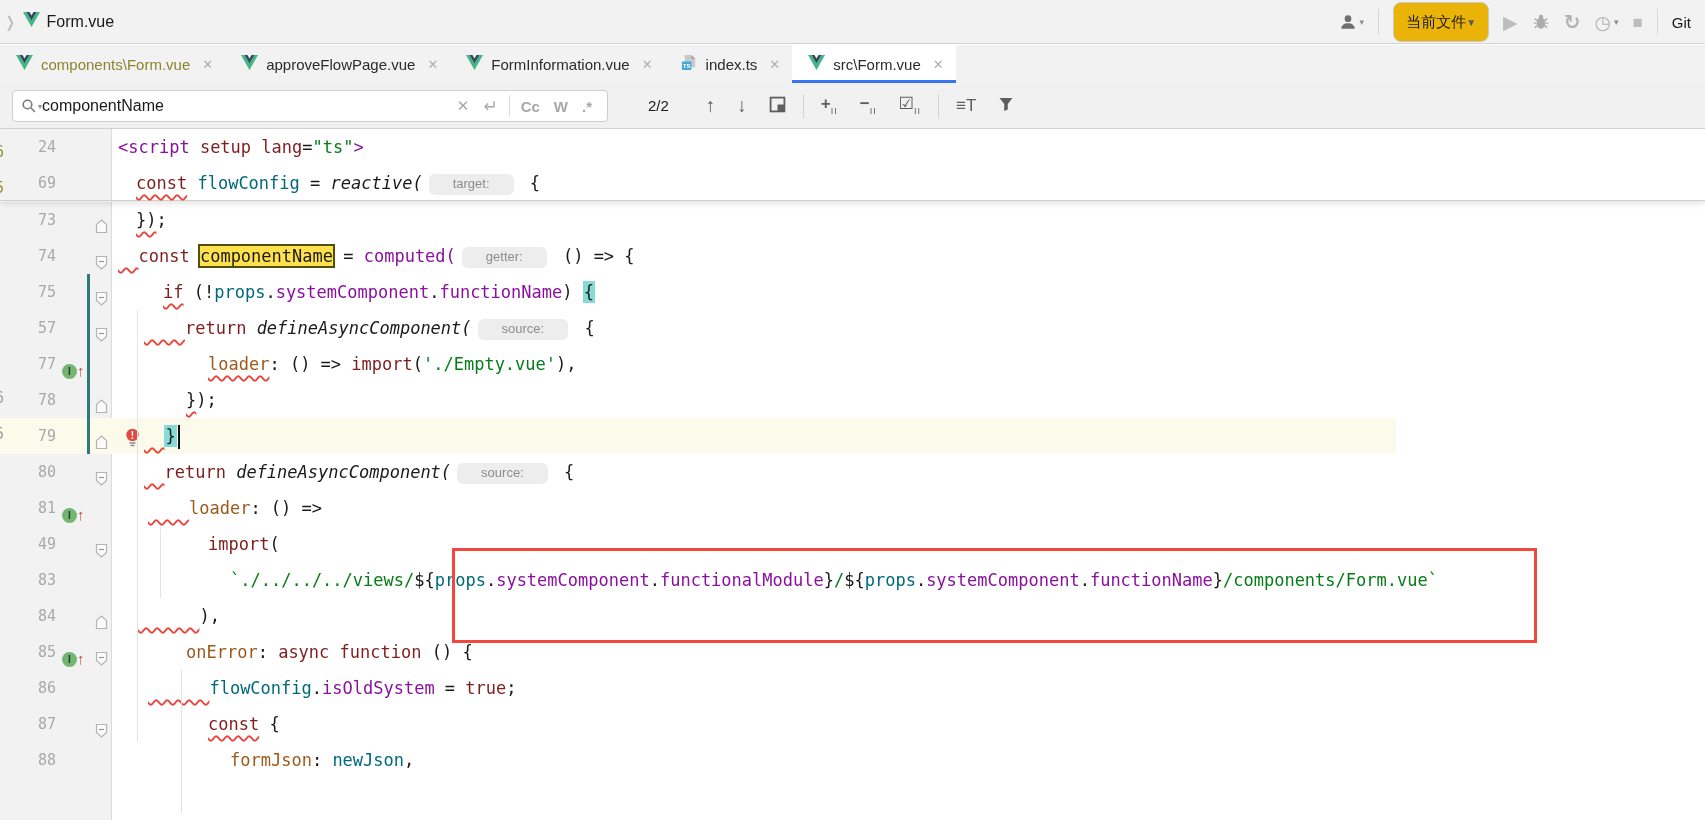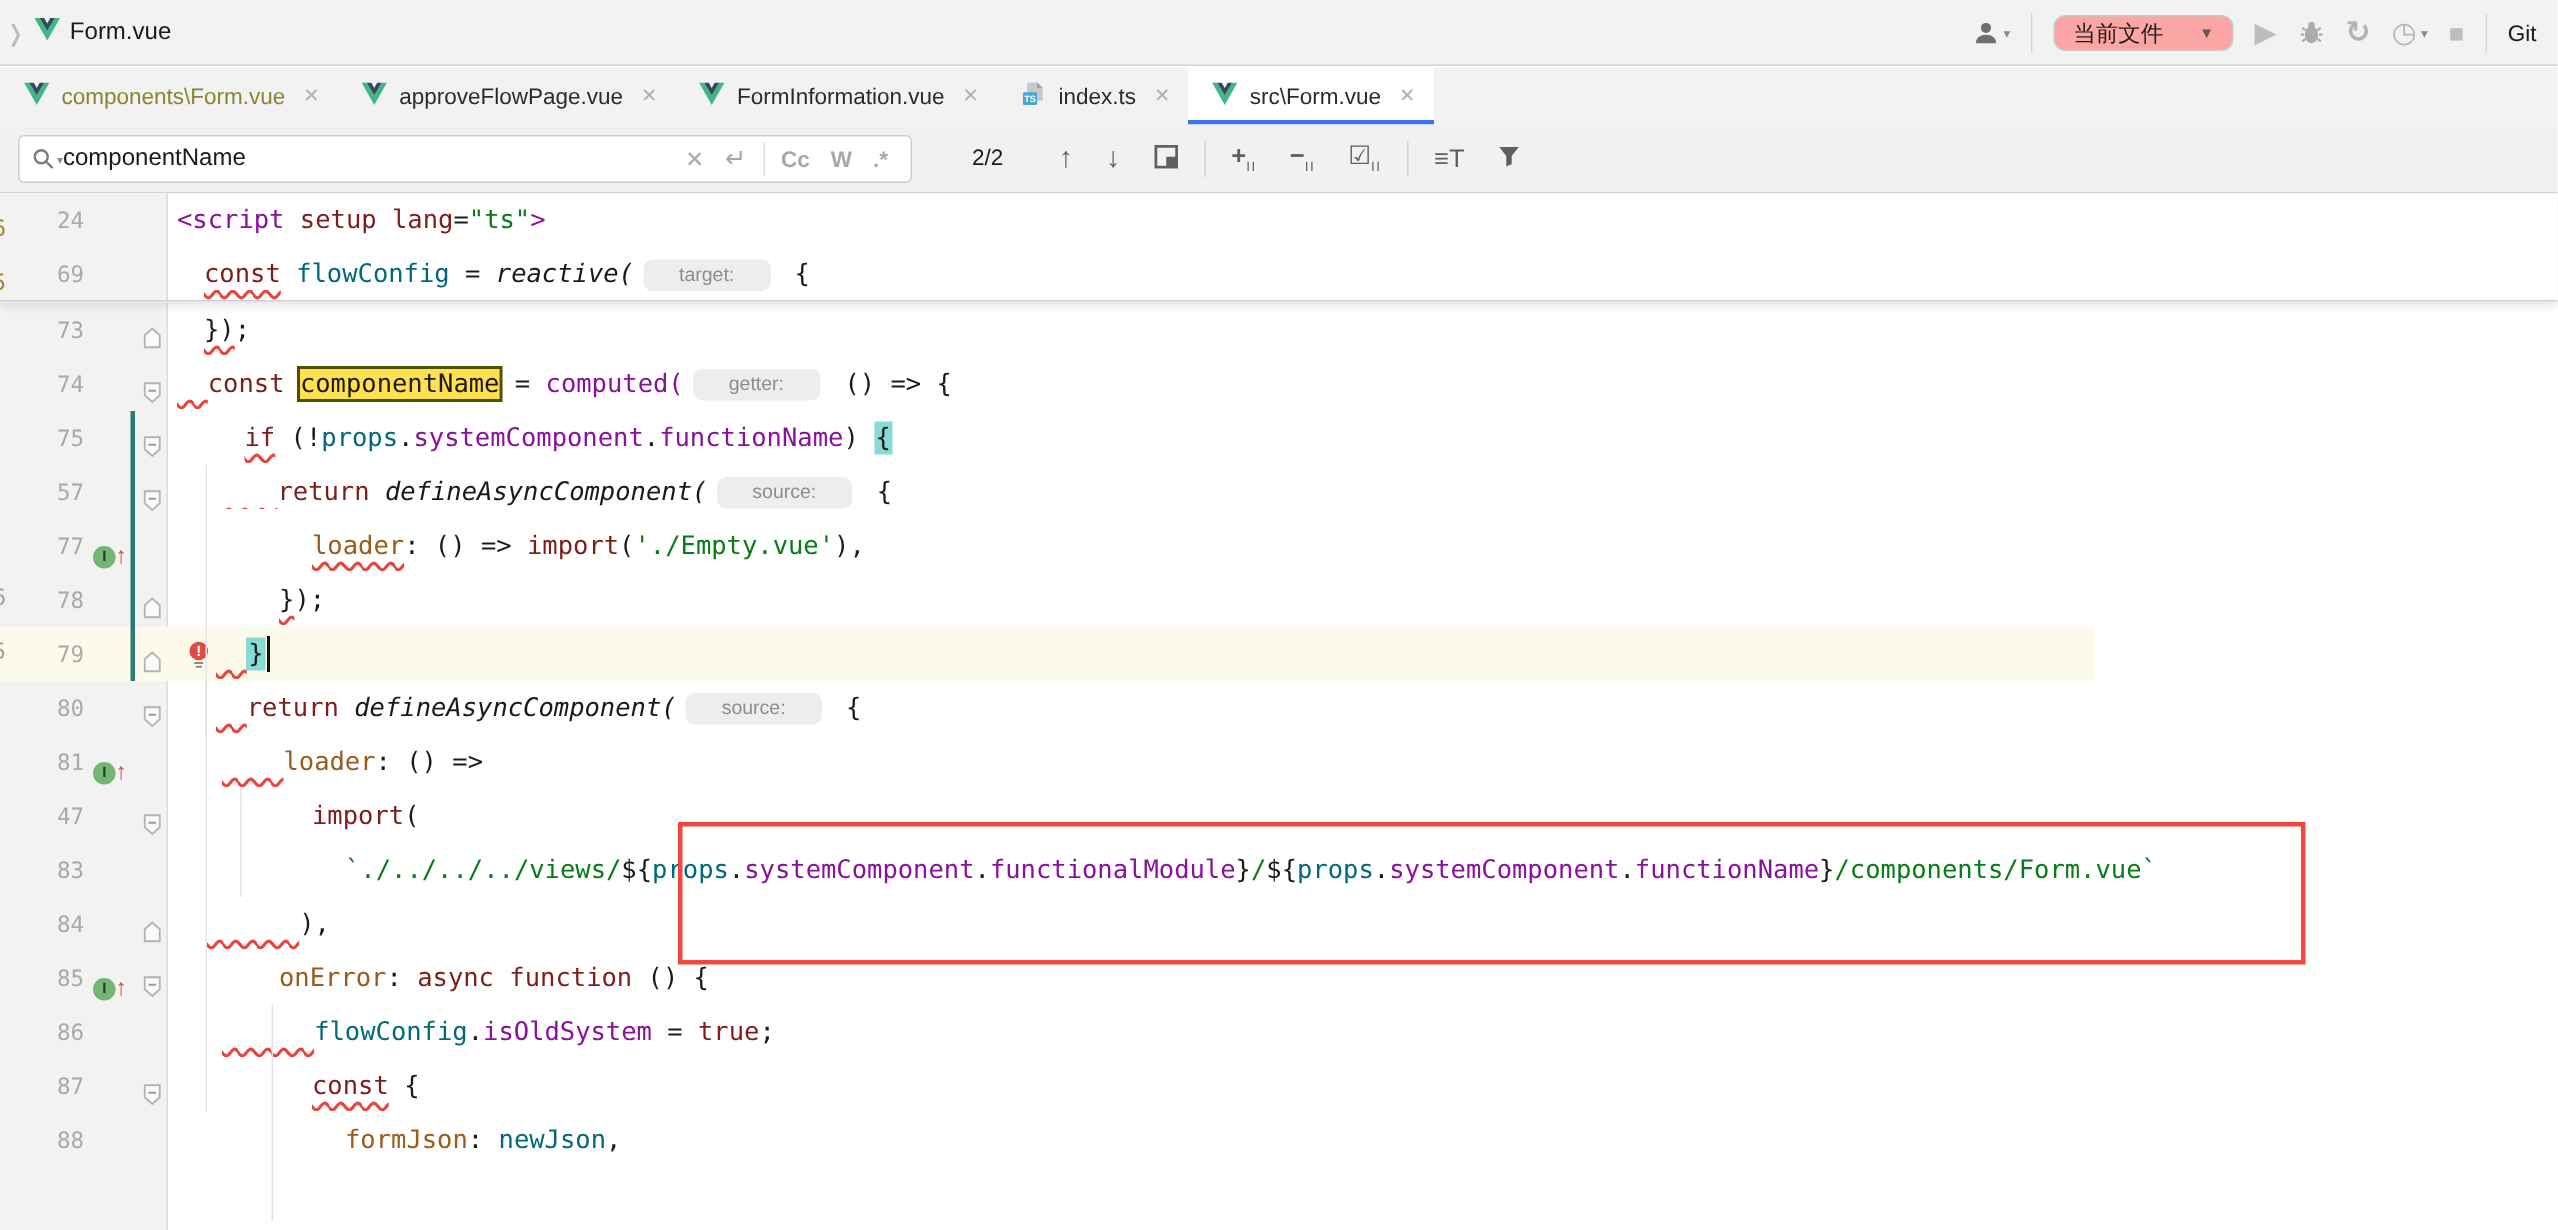--- a/index.html
+++ b/index.html
@@ -8,22 +8,22 @@
 
   
   #titlebar{position:absolute;left:0;top:0;width:1705px;height:44px;background:#F2F2F2;
     border-bottom:1px solid #D2D2D2;display:flex;align-items:center;}
   .bc-chev{color:#B9B9B9;font-size:15px;margin:0 6px 0 4px;}
   #titlebar .fname{font-size:16px;color:#1a1a1a;margin-left:7px;}
   .tb-right{position:absolute;right:14px;top:0;height:44px;display:flex;align-items:center;gap:14px;}
   .tb-ico{color:#A9A9A9;font-size:17px;line-height:1;display:flex;align-items:center;}
   .tb-sep{width:1px;height:26px;background:#D6D6D6;}
   .caret-sm{font-size:9px;color:#8b8b8b;margin-left:3px;}
-  #runcfg{background:#fca5a5;border:1px solid #C9C9C9;border-radius:8px;height:24px;
-    padding:0 12px;display:flex;align-items:center;font-size:15px;color:#1a1a1a;gap:24px;}
+  #runcfg{background:#eab308;border:1px solid #C9C9C9;border-radius:8px;height:40px;
+    padding:0 12px;display:flex;align-items:center;font-size:15px;color:#1a1a1a;gap:0;}
   #git-label{font-size:15px;color:#1a1a1a;}
 
   
   #tabs{position:absolute;left:0;top:45px;width:1705px;height:38px;background:#F2F2F2;
     display:flex;align-items:stretch;}
   .tab{display:flex;align-items:center;gap:8px;padding:0 12px 0 16px;font-size:15px;color:#2b2b2b;position:relative;}
   .tab .x{color:#AFAFAF;font-size:13px;margin-left:4px;}
   .tab.mod{color:#8A8430;}
   .tab.active{background:#fff;}
   .tab.active::after{content:"";position:absolute;left:0;right:0;bottom:0;height:3px;background:#3B74F1;}
@@ -246,21 +246,21 @@
           </svg></span><span class="bulb"><svg width="17" height="20" viewBox="0 0 17 20">
             <circle cx="8.5" cy="7" r="6.2" fill="#E04B44"></circle>
             <text x="8.5" y="10.5" font-size="10" font-weight="bold" fill="#fff" text-anchor="middle" font-family="Liberation Sans">!</text>
             <path d="M5.5 15h6M6.5 17.5h4" stroke="#8b8b8b" stroke-width="1.4"></path>
           </svg></span><span class="code" style="padding-left: 26px;"><span class="tk sqsp">&nbsp;&nbsp;</span><span class="tk brace">}</span><span class="tk caret"></span></span></div>
       <div class="row"><span class="lnum">80</span><span class="fold"><svg width="15" height="17" viewBox="0 0 15 17">
             <path d="M2.5 2.5h10v8l-5 4.5-5-4.5z" fill="#FBFBFB" stroke="#B4B4B4" stroke-width="1.2"></path>
             <path d="M5 7.5h5" stroke="#9a9a9a" stroke-width="1.2"></path>
           </svg></span><span class="code" style="padding-left: 26px;"><span class="tk sqsp">&nbsp;&nbsp;</span><span class="tk kw">return</span><span class="tk pl"> </span><span class="tk pl it">defineAsyncComponent(</span><span class="tk inlay">source:</span><span class="tk pl"> {</span></span></div>
       <div class="row"><span class="lnum">81</span><span class="gut-impl"><span class="impl-circle">I</span><span class="impl-arrow">↑</span></span><span class="code" style="padding-left: 30px;"><span class="tk sqsp">&nbsp;&nbsp;&nbsp;&nbsp;</span><span class="tk key">loader</span><span class="tk pl">: () =&gt;</span></span></div>
-      <div class="row"><span class="lnum">47</span><span class="fold"><svg width="15" height="17" viewBox="0 0 15 17">
+      <div class="row"><span class="lnum">49</span><span class="fold"><svg width="15" height="17" viewBox="0 0 15 17">
             <path d="M2.5 2.5h10v8l-5 4.5-5-4.5z" fill="#FBFBFB" stroke="#B4B4B4" stroke-width="1.2"></path>
             <path d="M5 7.5h5" stroke="#9a9a9a" stroke-width="1.2"></path>
           </svg></span><span class="code" style="padding-left: 90px;"><span class="tk kw">import</span><span class="tk pl">(</span></span></div>
       <div class="row"><span class="lnum">83</span><span class="code" style="padding-left: 112px;"><span class="tk str">`./../../../views/</span><span class="tk pl">${</span><span class="tk id">props</span><span class="tk pl">.</span><span class="tk pur">systemComponent</span><span class="tk pl">.</span><span class="tk pur">functionalModule</span><span class="tk pl">}</span><span class="tk str">/</span><span class="tk pl">${</span><span class="tk id">props</span><span class="tk pl">.</span><span class="tk pur">systemComponent</span><span class="tk pl">.</span><span class="tk pur">functionName</span><span class="tk pl">}</span><span class="tk str">/components/Form.vue`</span></span></div>
       <div class="row"><span class="lnum">84</span><span class="fold"><svg width="15" height="17" viewBox="0 0 15 17">
             <path d="M2.5 14.5h10v-8l-5-4.5-5 4.5z" fill="#FBFBFB" stroke="#B4B4B4" stroke-width="1.2"></path>
           </svg></span><span class="code" style="padding-left: 20px;"><span class="tk sqsp">&nbsp;&nbsp;&nbsp;&nbsp;&nbsp;&nbsp;</span><span class="tk pl">),</span></span></div>
       <div class="row"><span class="lnum">85</span><span class="fold"><svg width="15" height="17" viewBox="0 0 15 17">
             <path d="M2.5 2.5h10v8l-5 4.5-5-4.5z" fill="#FBFBFB" stroke="#B4B4B4" stroke-width="1.2"></path>
             <path d="M5 7.5h5" stroke="#9a9a9a" stroke-width="1.2"></path>

